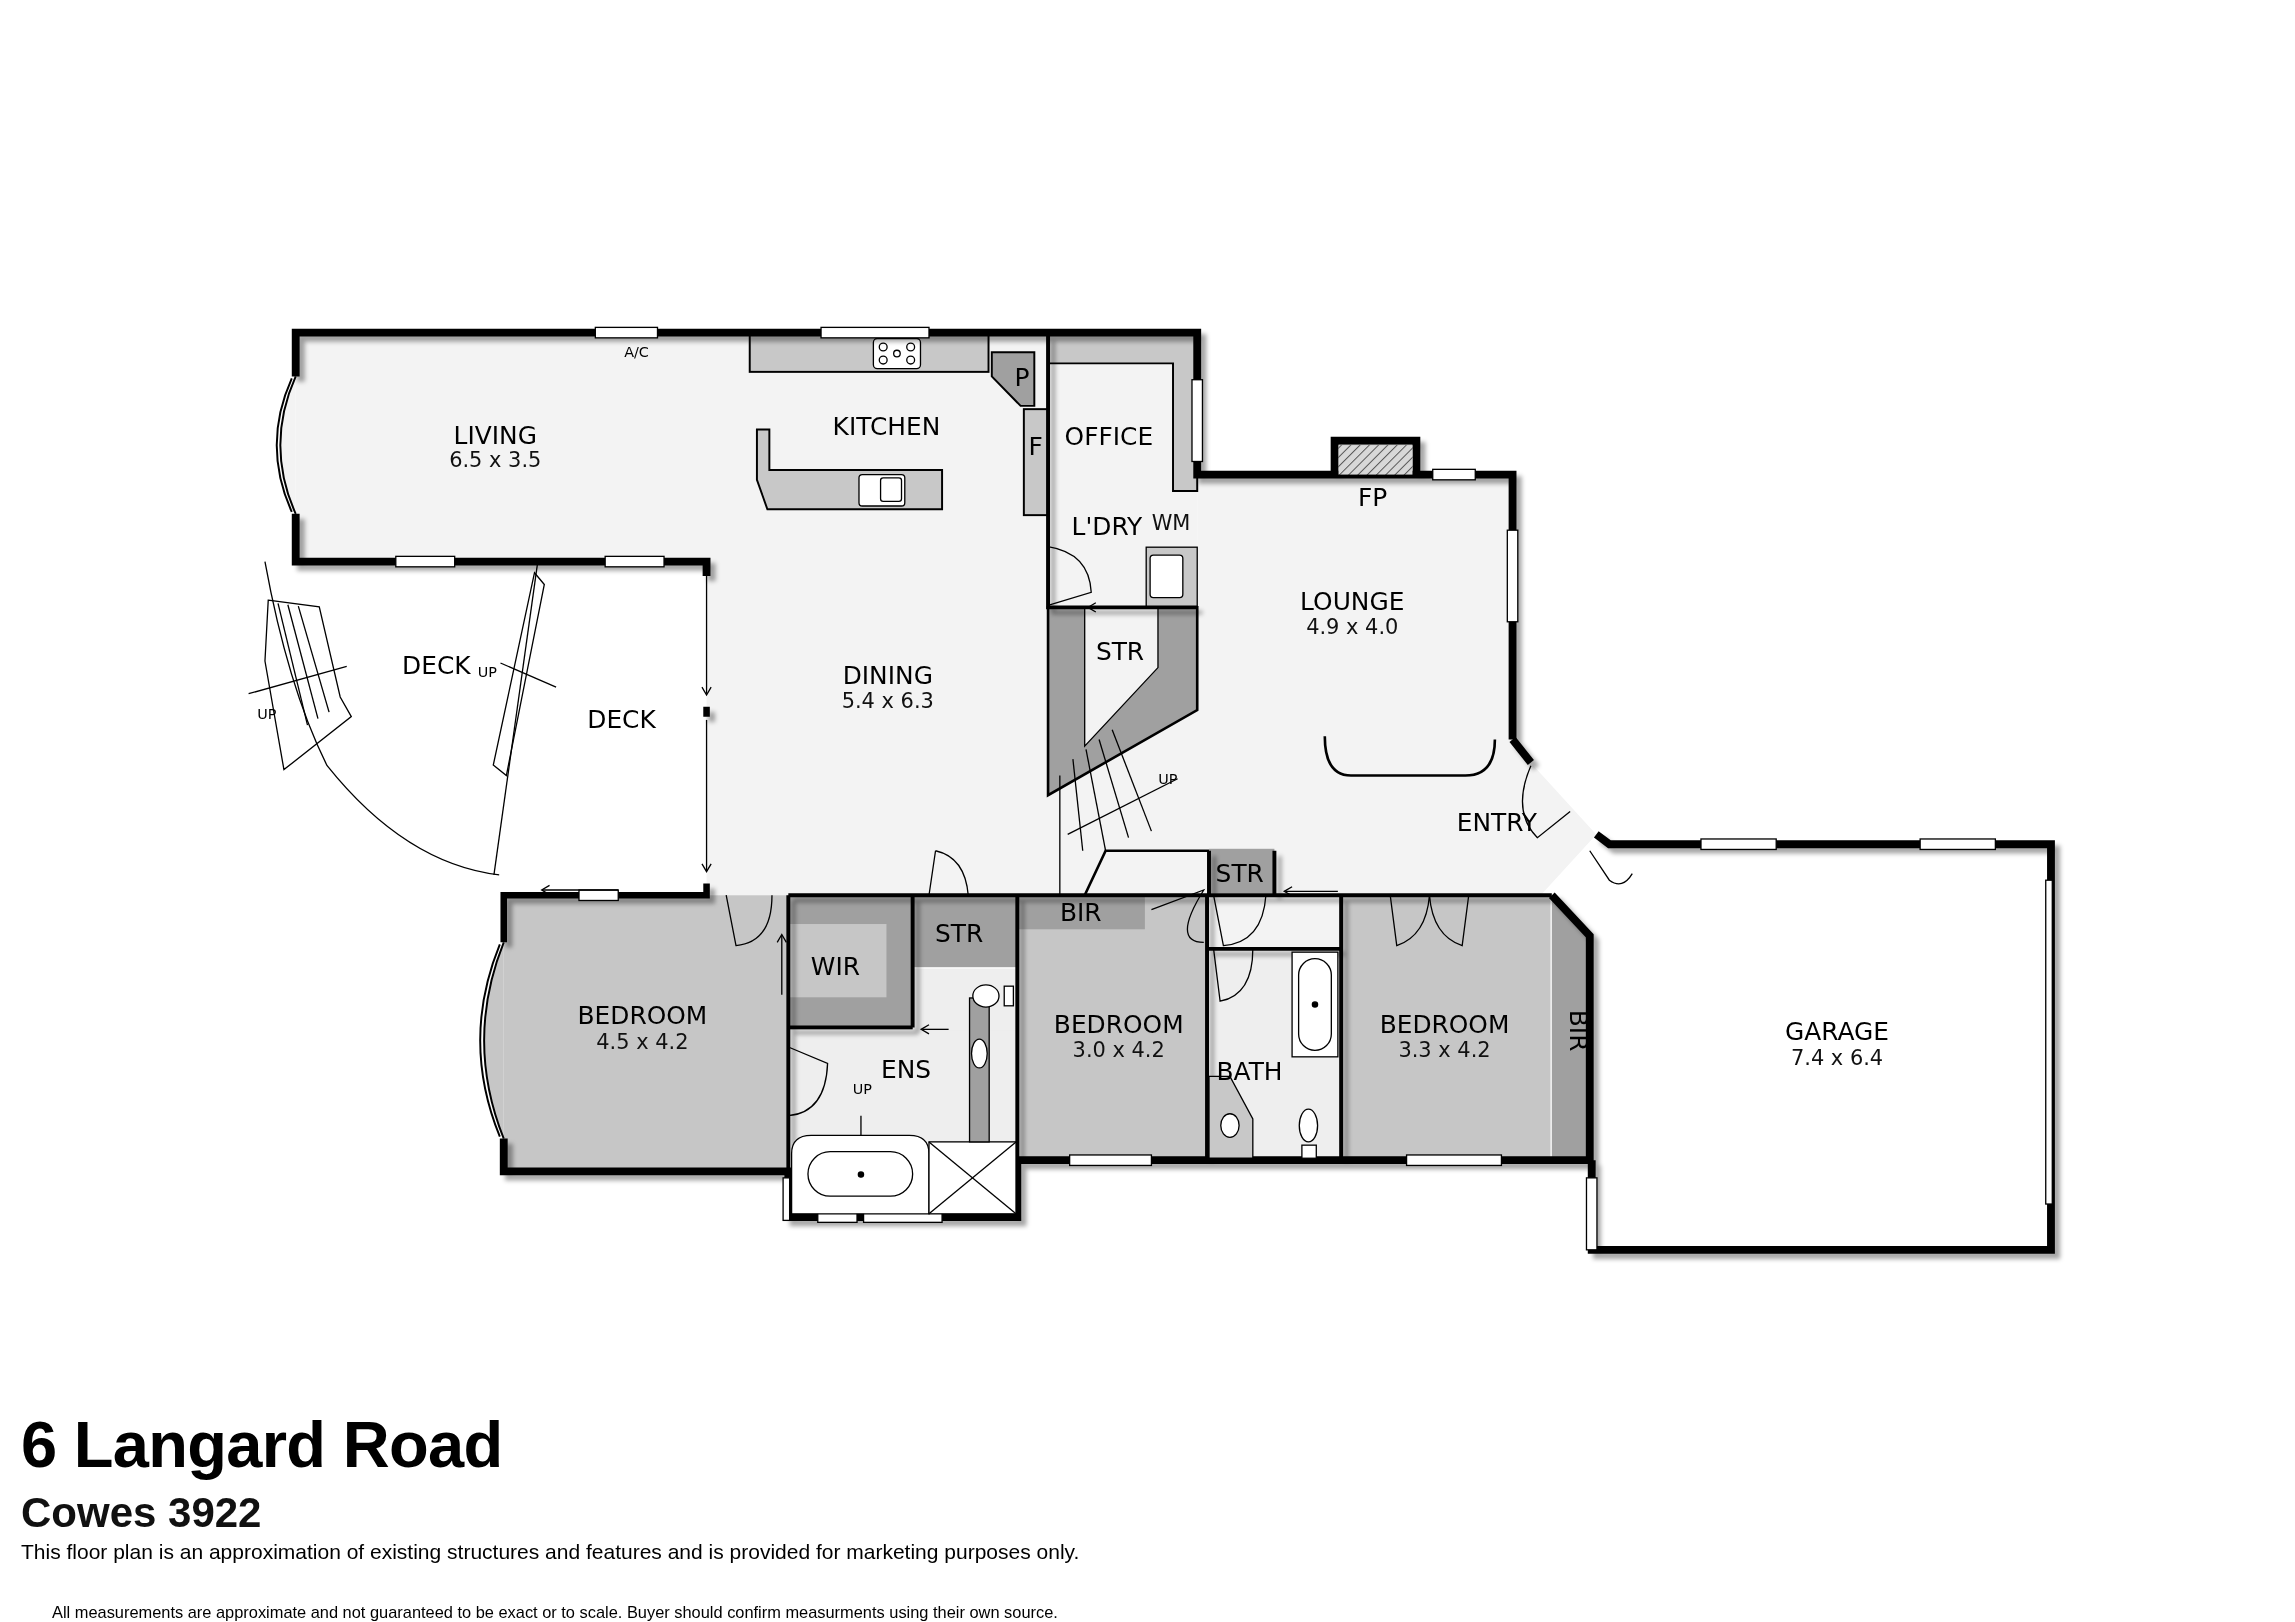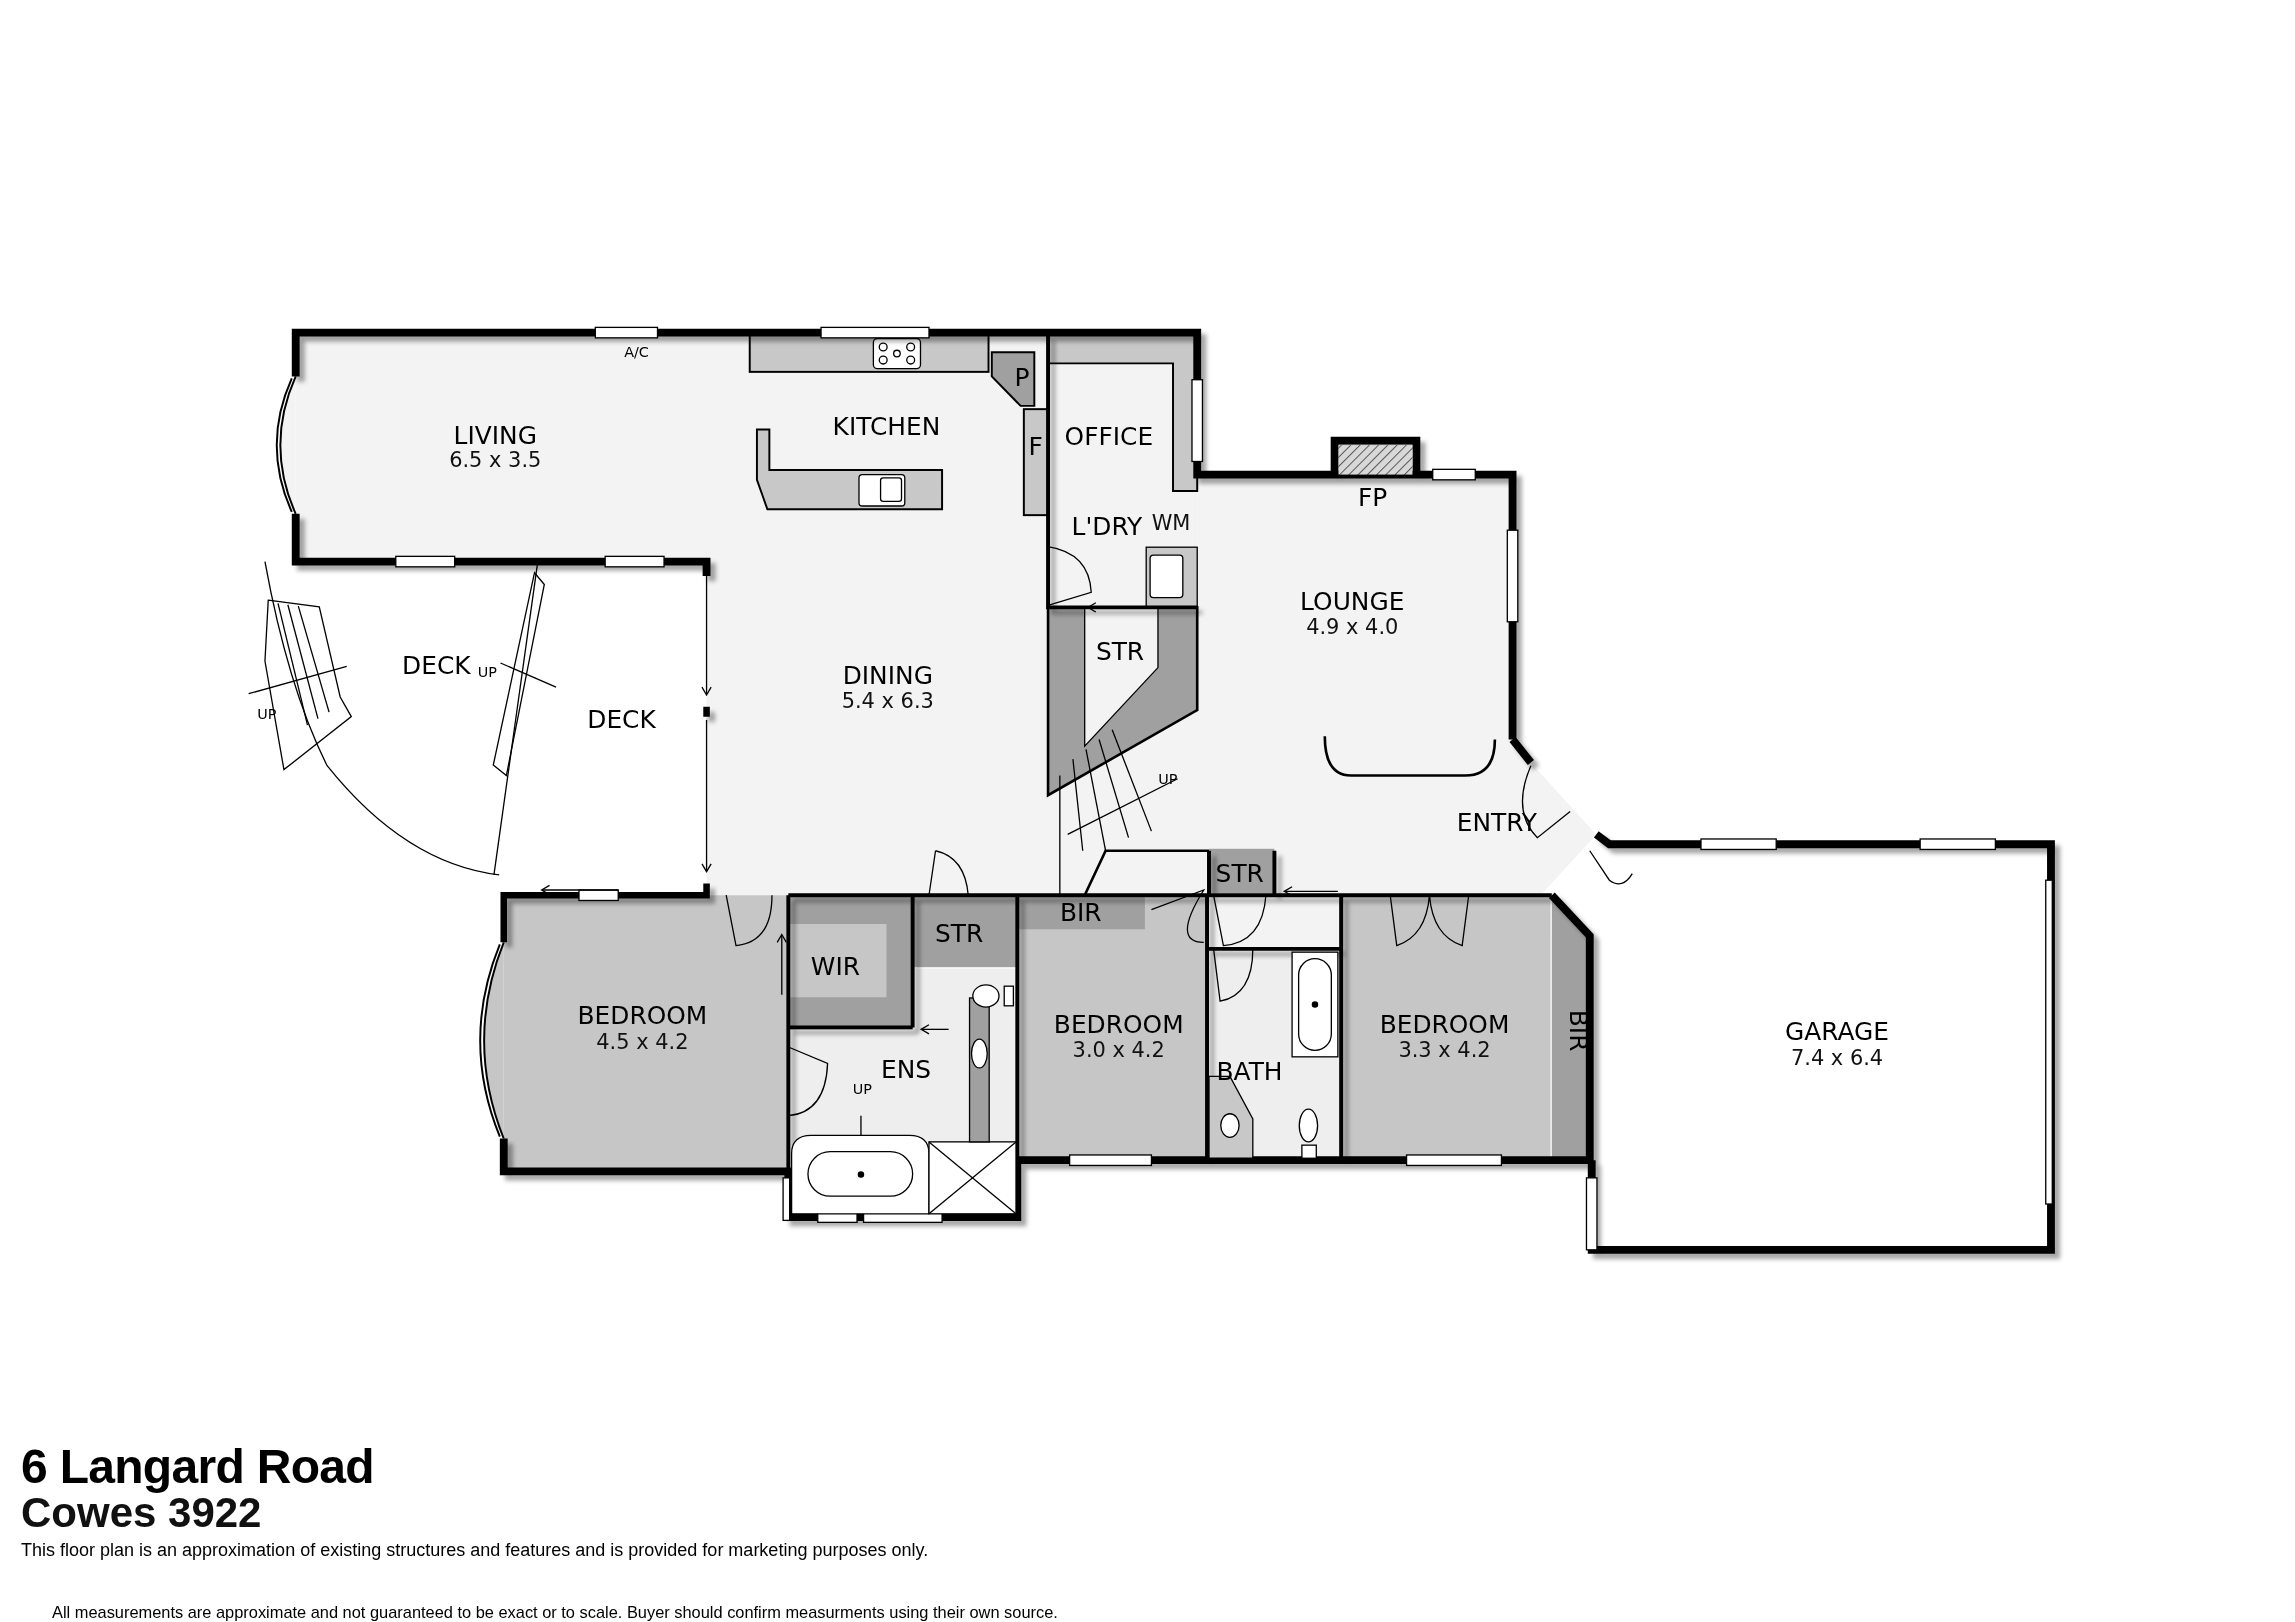--- a/index.html
+++ b/index.html
@@ -3,23 +3,23 @@
 <meta charset="utf-8">
 <style>
   html, body { margin:0; padding:0; background:#ffffff; }
   body { width:2295px; height:1623px; position:relative; overflow:hidden;
          font-family:"Liberation Sans","DejaVu Sans",sans-serif; color:#000; }
   #plan { position:absolute; left:0; top:0; width:2295px; height:1623px; }
   .lbl { font-family:"DejaVu Sans","Liberation Sans",sans-serif; font-size:38px; fill:#000; text-anchor:middle; }
   .dim { font-family:"DejaVu Sans","Liberation Sans",sans-serif; font-size:32px; fill:#111; text-anchor:middle; }
   .small { font-family:"DejaVu Sans","Liberation Sans",sans-serif; font-size:22px; fill:#000; text-anchor:middle; }
   .footer { position:absolute; left:21px; }
-  #addr { top:1407px; font-size:48px; font-weight:bold; letter-spacing:-0.7px;margin-top:32px; }
+  #addr { top:1407px; font-size:65px; font-weight:bold; letter-spacing:-0.7px; }
   #suburb { top:1489px; font-size:42px; font-weight:bold; color:#111; }
-  #disc1 { top:1540px; font-size:18px; }
+  #disc1 { top:1540px; font-size:21px; }
   #disc2 { top:1603px; font-size:16.4px;margin-left:31px; }
 </style>
 </head>
 <body>
 
 <svg id="plan" viewBox="0 0 3508 2480" xmlns="http://www.w3.org/2000/svg">
   <defs>
     <pattern id="hatch" width="10" height="10" patternUnits="userSpaceOnUse" patternTransform="rotate(45)">
       <rect width="10" height="10" fill="#d8d8d8"></rect>
       <line x1="0" y1="0" x2="0" y2="10" stroke="#555" stroke-width="3"></line>

